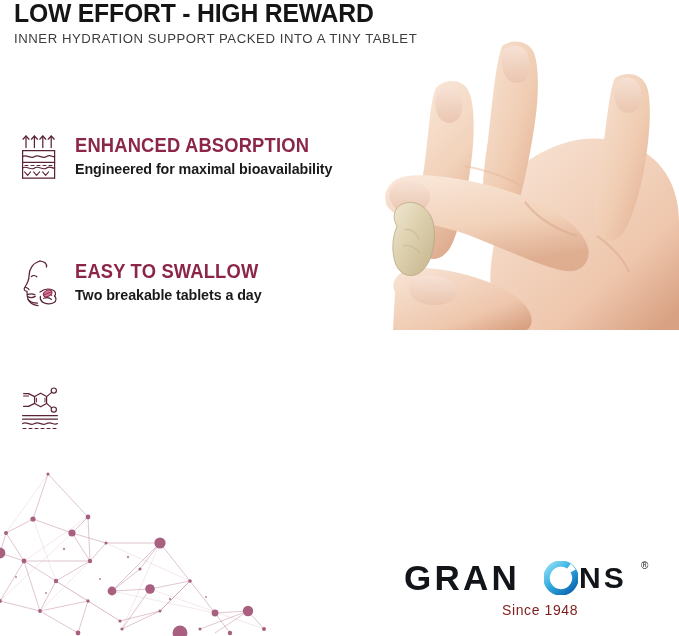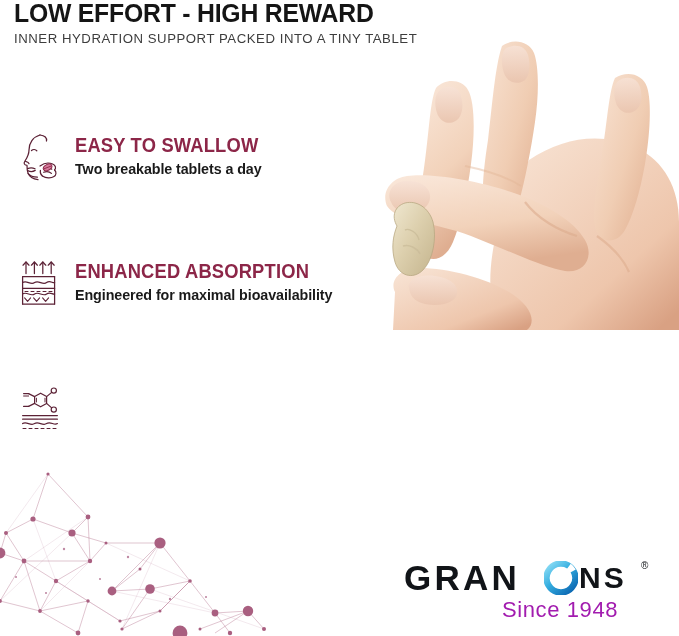--- a/index.html
+++ b/index.html
@@ -93,22 +93,22 @@
   }
   .oring{position:absolute;left:146px;top:3px;width:34px;height:34px;}
   .reg{
     position:absolute;left:243px;top:2px;
     font-family:"Liberation Sans", sans-serif;
     font-size:10px;color:#111418;
   }
   .since{
     position:absolute;left:104px;top:41px;
     font-family:"Liberation Sans", sans-serif;
-    font-weight:400;font-size:22px;line-height:22px;
-    letter-spacing:0.6px;color:#a21caf;white-space:nowrap;
+    font-weight:400;font-size:14px;line-height:22px;
+    letter-spacing:0.6px;color:#7f1d1d;white-space:nowrap;
   }
 </style>
 </head>
 <body>
 
 <div id="root">
 
   <div class="header">
     <div class="title">LOW EFFORT - HIGH REWARD</div>
     <div class="subtitle">INNER HYDRATION SUPPORT PACKED INTO A TINY TABLET</div>
@@ -171,60 +171,20 @@
       <g>
         <path d="M18 186 C12 176 16 166 26 163 C38 160 50 168 54 182 C58 198 54 220 44 230
                  C34 240 20 236 16 222 C12 208 14 196 18 186 Z" fill="url(#tabG)" stroke="#b9a883" stroke-width="0.8"></path>
         <path d="M26 190 C30 188 38 192 40 200" stroke="#c9bb99" stroke-width="1.4" fill="none" opacity="0.8"></path>
         <path d="M24 206 C30 204 38 208 41 214" stroke="#c9bb99" stroke-width="1.4" fill="none" opacity="0.7"></path>
       </g>
     </svg>
   </div>
 
   <div class="features">
-
-    <div class="feature">
-      <div class="ico">
-        <svg width="46" height="52" viewBox="0 0 46 52">
-          <g fill="none" stroke="#5c2236" stroke-width="1.25" stroke-linecap="round" stroke-linejoin="round">
-
-            <path d="M20 3 C13 5 9 11 9 18 C9 22 7 26 5 29 C3.5 31.2 4 33 7 33.4
-                     C7 36 7.2 39 8 41 C9.4 44.6 13 47 18 47.6"></path>
-
-            <path d="M20 3 C25 3.5 27 6 26.5 9"></path>
-
-            <path d="M11.5 18.5 C13 17.2 15.5 17.4 16.8 18.8"></path>
-
-            <path d="M5.6 29.3 C7.6 29.8 8.8 30.6 9 31.6"></path>
-
-            <path d="M7.6 36.6 C10 35.6 13 35.8 15 36.8"></path>
-            <path d="M7.8 38.6 C10.2 39.8 13.2 39.6 15.2 38.4"></path>
-
-            <path d="M8 41.6 C10 43.8 13.4 45 17.4 45.2"></path>
-          </g>
-
-          <g fill="none" stroke="#5c2236" stroke-width="1.2" stroke-linecap="round" stroke-linejoin="round">
-            <path d="M20 34 C24 31 29 30.4 32.6 32 C35.6 33.4 36.4 36 34.6 38"></path>
-            <path d="M34.6 38 C36.6 40 36.4 43 34 44.6 C31 46.6 26 46.4 22.4 44"></path>
-            <path d="M22.4 44 C20.6 42.6 20 40.4 20.4 38.4"></path>
-            <path d="M24.4 36.6 C27 35.4 30 35.6 31.8 37.2"></path>
-            <path d="M23.6 40.2 C26.4 39.2 29.6 39.6 31.4 41.4"></path>
-          </g>
-
-          <g>
-            <ellipse cx="27.6" cy="35.4" rx="4.6" ry="2.9" fill="#d77a9b" stroke="#8c2648" stroke-width="1" transform="rotate(-28 27.6 35.4)"></ellipse>
-            <path d="M24 36.8 L31.2 34" stroke="#8c2648" stroke-width="0.9"></path>
-          </g>
-        </svg>
-      </div>
-      <div class="ftext">
-        <div class="fhead">EASY TO SWALLOW</div>
-        <div class="fsub">Two breakable tablets a day</div>
-      </div>
-    </div>
 
     <div class="feature">
       <div class="ico">
         <svg width="46" height="52" viewBox="0 0 46 52">
           <g stroke="#5c2236" stroke-width="1.25" fill="none" stroke-linecap="round" stroke-linejoin="round">
 
             <g>
               <path d="M6 15.5 L6 4"></path>
                 <path d="M3 7.2 L6 4 L9 7.2"></path>
               <path d="M14.4 15.5 L14.4 4"></path>
@@ -248,20 +208,60 @@
             <path d="M5 33.4 L8 33.4 M11 33.4 L14 33.4 M17 33.4 L20 33.4 M23 33.4 L26 33.4 M29 33.4 L32 33.4" stroke-width="1.05"></path>
 
             <path d="M4.6 39.8 L7.6 43.4 L10.6 39.8 M13.6 39.8 L16.6 43.4 L19.6 39.8
                      M22.6 39.8 L25.6 43.4 L28.6 39.8" stroke-width="1.05"></path>
           </g>
         </svg>
       </div>
       <div class="ftext">
         <div class="fhead">ENHANCED ABSORPTION</div>
         <div class="fsub">Engineered for maximal bioavailability</div>
+      </div>
+    </div>
+
+    <div class="feature">
+      <div class="ico">
+        <svg width="46" height="52" viewBox="0 0 46 52">
+          <g fill="none" stroke="#5c2236" stroke-width="1.25" stroke-linecap="round" stroke-linejoin="round">
+
+            <path d="M20 3 C13 5 9 11 9 18 C9 22 7 26 5 29 C3.5 31.2 4 33 7 33.4
+                     C7 36 7.2 39 8 41 C9.4 44.6 13 47 18 47.6"></path>
+
+            <path d="M20 3 C25 3.5 27 6 26.5 9"></path>
+
+            <path d="M11.5 18.5 C13 17.2 15.5 17.4 16.8 18.8"></path>
+
+            <path d="M5.6 29.3 C7.6 29.8 8.8 30.6 9 31.6"></path>
+
+            <path d="M7.6 36.6 C10 35.6 13 35.8 15 36.8"></path>
+            <path d="M7.8 38.6 C10.2 39.8 13.2 39.6 15.2 38.4"></path>
+
+            <path d="M8 41.6 C10 43.8 13.4 45 17.4 45.2"></path>
+          </g>
+
+          <g fill="none" stroke="#5c2236" stroke-width="1.2" stroke-linecap="round" stroke-linejoin="round">
+            <path d="M20 34 C24 31 29 30.4 32.6 32 C35.6 33.4 36.4 36 34.6 38"></path>
+            <path d="M34.6 38 C36.6 40 36.4 43 34 44.6 C31 46.6 26 46.4 22.4 44"></path>
+            <path d="M22.4 44 C20.6 42.6 20 40.4 20.4 38.4"></path>
+            <path d="M24.4 36.6 C27 35.4 30 35.6 31.8 37.2"></path>
+            <path d="M23.6 40.2 C26.4 39.2 29.6 39.6 31.4 41.4"></path>
+          </g>
+
+          <g>
+            <ellipse cx="27.6" cy="35.4" rx="4.6" ry="2.9" fill="#d77a9b" stroke="#8c2648" stroke-width="1" transform="rotate(-28 27.6 35.4)"></ellipse>
+            <path d="M24 36.8 L31.2 34" stroke="#8c2648" stroke-width="0.9"></path>
+          </g>
+        </svg>
+      </div>
+      <div class="ftext">
+        <div class="fhead">EASY TO SWALLOW</div>
+        <div class="fsub">Two breakable tablets a day</div>
       </div>
     </div>
 
     <div class="feature">
       <div class="ico">
         <svg width="46" height="52" viewBox="0 0 46 52">
           <g stroke="#5c2236" stroke-width="1.2" fill="none" stroke-linecap="round" stroke-linejoin="round">
 
             <path d="M14.6 12.6 L20.6 9.2 L26.6 12.6 L26.6 19.4 L20.6 22.8 L14.6 19.4 Z"></path>
             <path d="M16.4 14.2 L16.4 18" stroke-width="1"></path>

